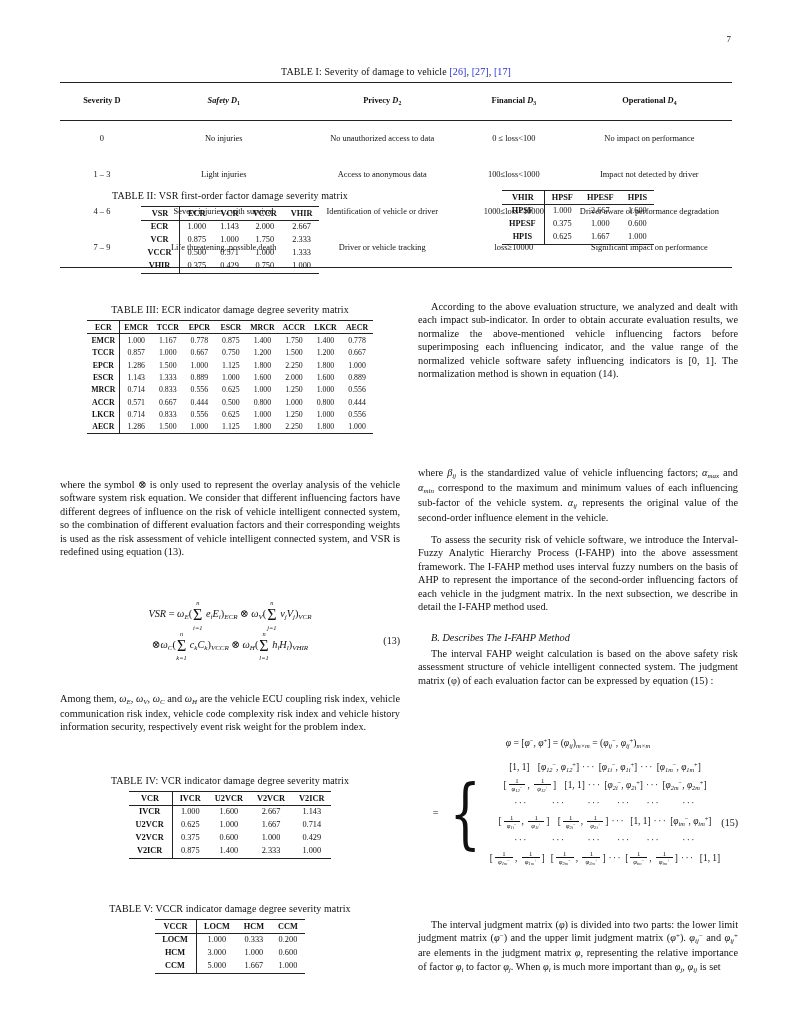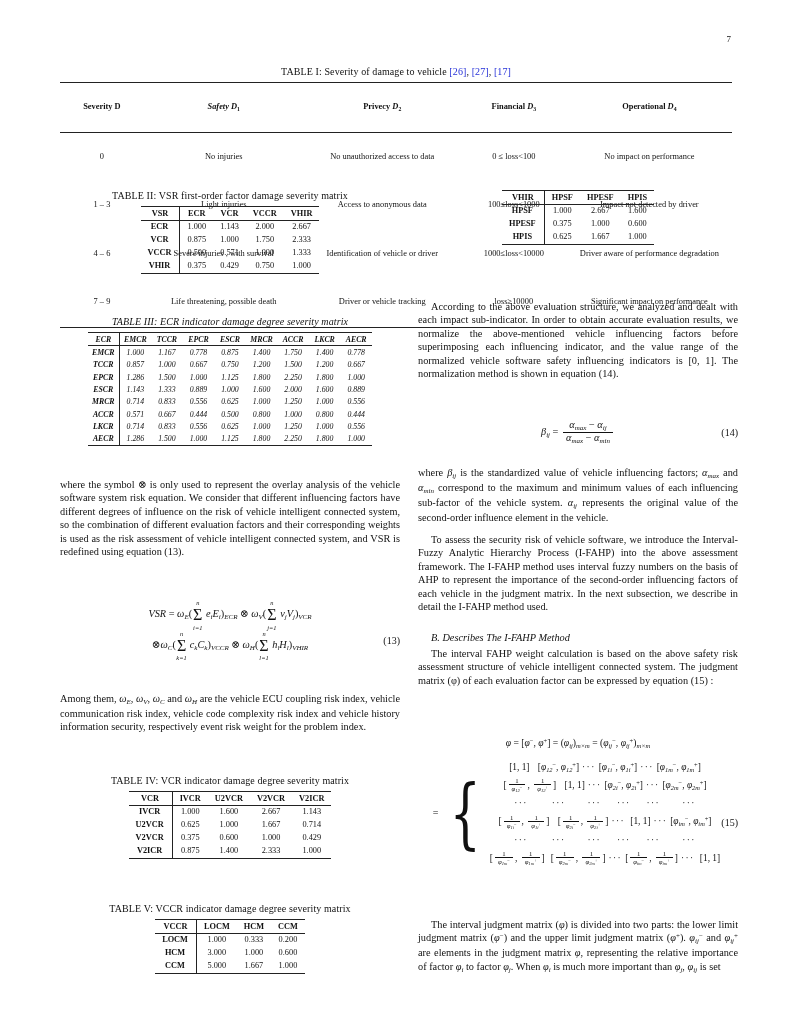--- a/index.html
+++ b/index.html
@@ -74,21 +74,21 @@
     font-weight: bold;
     border-top: 1.1px solid #222;
     border-bottom: 0.7px solid #222;
   }
   table.rules tbody tr:last-child td {
     border-bottom: 1.1px solid #222;
   }
 
   
   #table-1 { width: 672px; }
-  #table-1 th, #table-1 td { font-size: 8.4px; padding: 19px 4px; }
+  #table-1 th, #table-1 td { font-size: 8.4px; padding: 13px 4px; }
   #table-1 .c0 { width: 86px; }
   #table-1 .c1 { width: 176px; }
   #table-1 .c2 { width: 172px; }
   #table-1 .c3 { width: 106px; }
   #table-1 .c4 { width: 182px; }
 
   
   .matrix-wrap { display: flex; justify-content: center; }
   table.matrix {
     border-collapse: collapse;
@@ -305,21 +305,21 @@
             <td>0.375</td>
             <td>0.429</td>
             <td>0.750</td>
             <td>1.000</td>
           </tr>
         </tbody>
       </table>
     </div>
   </div>
 
-  <div class="col-left" style="top:316px;font-style:italic;">
+  <div class="col-left" style="top:304px;">
     <div class="tbl-caption">TABLE III: ECR indicator damage degree severity matrix</div>
     <div class="matrix-wrap">
       <table class="matrix" id="table-3" style="font-size:7.8px;">
         <thead>
           <tr>
             <th class="corner" style="padding:1.5px 4px;">ECR</th>
             <th style="padding:1.5px 3px;">EMCR</th>
             <th style="padding:1.5px 3px;">TCCR</th>
             <th style="padding:1.5px 3px;">EPCR</th>
             <th style="padding:1.5px 3px;">ESCR</th>
@@ -558,32 +558,20 @@
           </tr>
         </tbody>
       </table>
     </div>
   </div>
 
   <div class="col-right" style="top:300px;">
     <p class="body indent">According to the above evaluation structure, we analyzed and dealt with each impact sub-indicator. In order to obtain accurate evaluation results, we normalize the above-mentioned vehicle influencing factors before superimposing each influencing indicator, and the value range of the normalized vehicle software safety influencing indicators is [0, 1]. The normalization method is shown in equation (14).</p>
   </div>
 
-  <div class="col-right" style="top:420px;">
-    <div class="eq-row">
-      <div class="eq-body">
-        <i class="v">β</i><span class="sub">ij</span> =
-        <span class="frac">
-          <span class="num"><i class="v">α</i><span class="sub">max</span> − <i class="v">α</i><span class="sub">ij</span></span>
-          <span class="den"><i class="v">α</i><span class="sub">max</span> − <i class="v">α</i><span class="sub">min</span></span>
-        </span>
-      </div>
-      <div class="eq-num" style="top:7px;">(14)</div>
-    </div>
-  </div>
 
   <div class="col-right" style="top:466px;">
     <p class="body">where <i class="v">β</i><span class="sub">ij</span> is the standardized value of vehicle influencing factors; <i class="v">α</i><span class="sub">max</span> and <i class="v">α</i><span class="sub">min</span> correspond to the maximum and minimum values of each influencing sub-factor of the vehicle system. <i class="v">α</i><span class="sub">ij</span> represents the original value of the second-order influence element in the vehicle.</p>
   </div>
 
   <div class="col-right" style="top:533px;">
     <p class="body indent">To assess the security risk of vehicle software, we introduce the Interval-Fuzzy Analytic Hierarchy Process (I-FAHP) into the above assessment framework. The I-FAHP method uses interval fuzzy numbers on the basis of AHP to represent the importance of the second-order influencing factors of each vehicle in the judgment matrix. In the next subsection, we describe in detail the I-FAHP method used.</p>
   </div>
 
   <div class="col-right" style="top:632px;">

